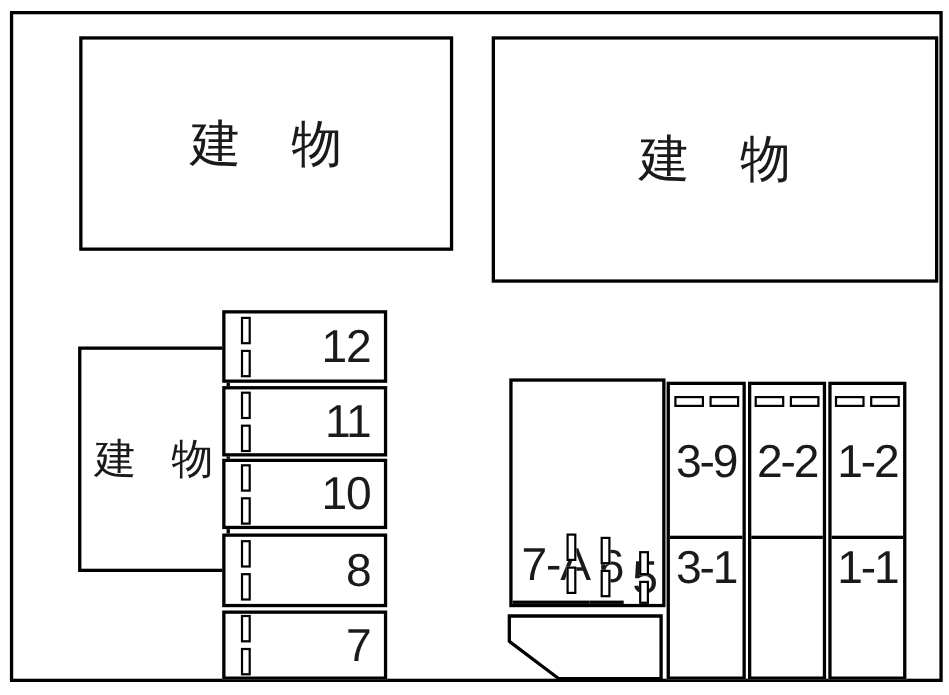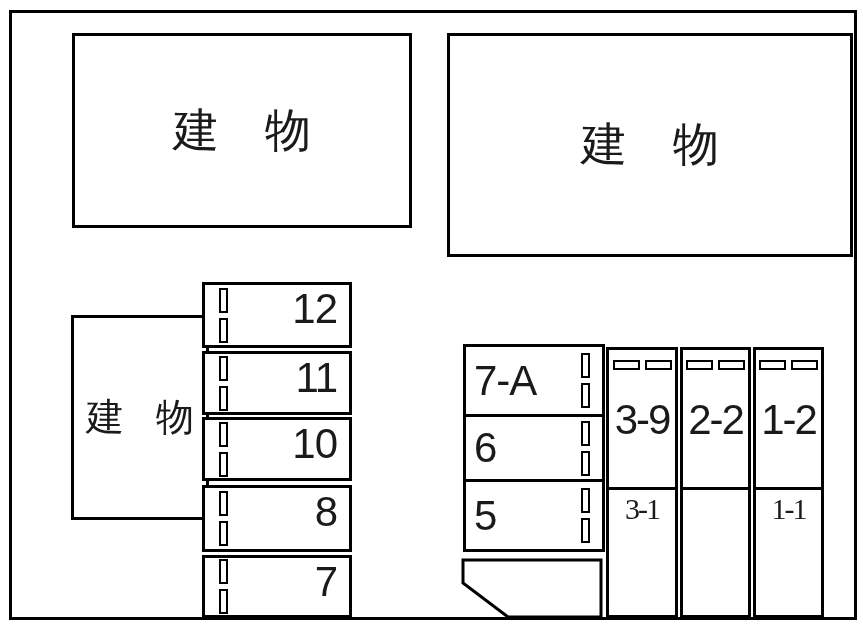--- a/index.html
+++ b/index.html
@@ -11,46 +11,46 @@
   
   .outer{left:9px;top:10px;width:848px;height:610px;}
   
   .building{display:flex;align-items:center;justify-content:center;margin-left:31px;}
   .bldg-label{font-size:46px;letter-spacing:46px;padding-left:46px;white-space:nowrap;}
   .bldg-label.small{font-size:38px;letter-spacing:32px;padding-left:32px;}
   .b-top-left{left:41px;top:33px;width:340px;height:195px;}
   .b-top-right{left:416px;top:33px;width:406px;height:224px;}
   .b-left{left:40px;top:315px;width:138px;height:205px;}
   
-  .wrow{left:202px;width:150px;display:flex;align-items:flex-start;justify-content:flex-end;padding-right:12px;}
+  .wrow{left:202px;width:150px;display:flex;align-items:center;justify-content:flex-end;padding-right:12px;}
   .wrow .num{font-size:42px;letter-spacing:-1px;}
   .r12{top:282px;height:66px;} .r11{top:351px;height:64px;}
   .r10{top:417px;height:64px;} .r8{top:485px;height:67px;} .r7{top:555px;height:63px;}
   
   .vdash{position:absolute;left:14px;top:0;bottom:0;display:flex;flex-direction:column;
          justify-content:center;gap:5px;}
   .vdash i{display:block;width:9px;height:25px;border:2px solid #000;background:#fff;box-sizing:border-box;}
   
-  .sblock{left:463px;top:344px;width:142px;height:208px;display:flex;flex-direction:column;}
+  .sblock{left:463px;top:344px;width:142px;height:208px;display:flex;flex-direction:row;align-items:flex-end;}
   .srow{position:relative;display:flex;align-items:center;box-sizing:border-box;}
   .srow .lbl{font-size:42px;letter-spacing:-1px;padding-left:8px;white-space:nowrap;}
   .srow.s1{height:70px;border-bottom:3px solid #000;}
   .srow.s2{height:65px;border-bottom:3px solid #000;}
   .srow.s3{flex:1;}
   .srow .vdash{left:auto;right:12px;}
   
   .cutcorner{position:absolute;left:461px;top:558px;width:143px;height:62px;}
   
   .ecol{top:347px;height:271px;}
   .c3{left:606px;width:72px;} .c2{left:680px;width:71px;} .c1{left:753px;width:71px;}
   .hdashes{position:absolute;top:10px;left:0;right:0;display:flex;justify-content:center;gap:5px;}
   .hdashes i{display:block;width:27px;height:10px;border:2px solid #000;background:#fff;box-sizing:border-box;}
   .ecol .upper{position:absolute;top:46px;left:0;right:0;text-align:center;font-size:42px;letter-spacing:-2px;}
   .ecol .sep{position:absolute;top:137px;left:0;right:0;height:3px;background:#000;}
-  .ecol .lower{position:absolute;top:142px;left:0;right:0;text-align:center;font-size:30px;letter-spacing:-2px;font-family:Liberation Serif, serif;}
+  .ecol .lower{position:absolute;top:142px;left:0;right:0;text-align:center;font-size:42px;letter-spacing:-2px;}
 </style>
 </head>
 <body>
 
 <div class="canvas">
 
   <div class="box outer"></div>
 
   <div class="box building b-top-left">
     <span class="bldg-label">建物</span>

